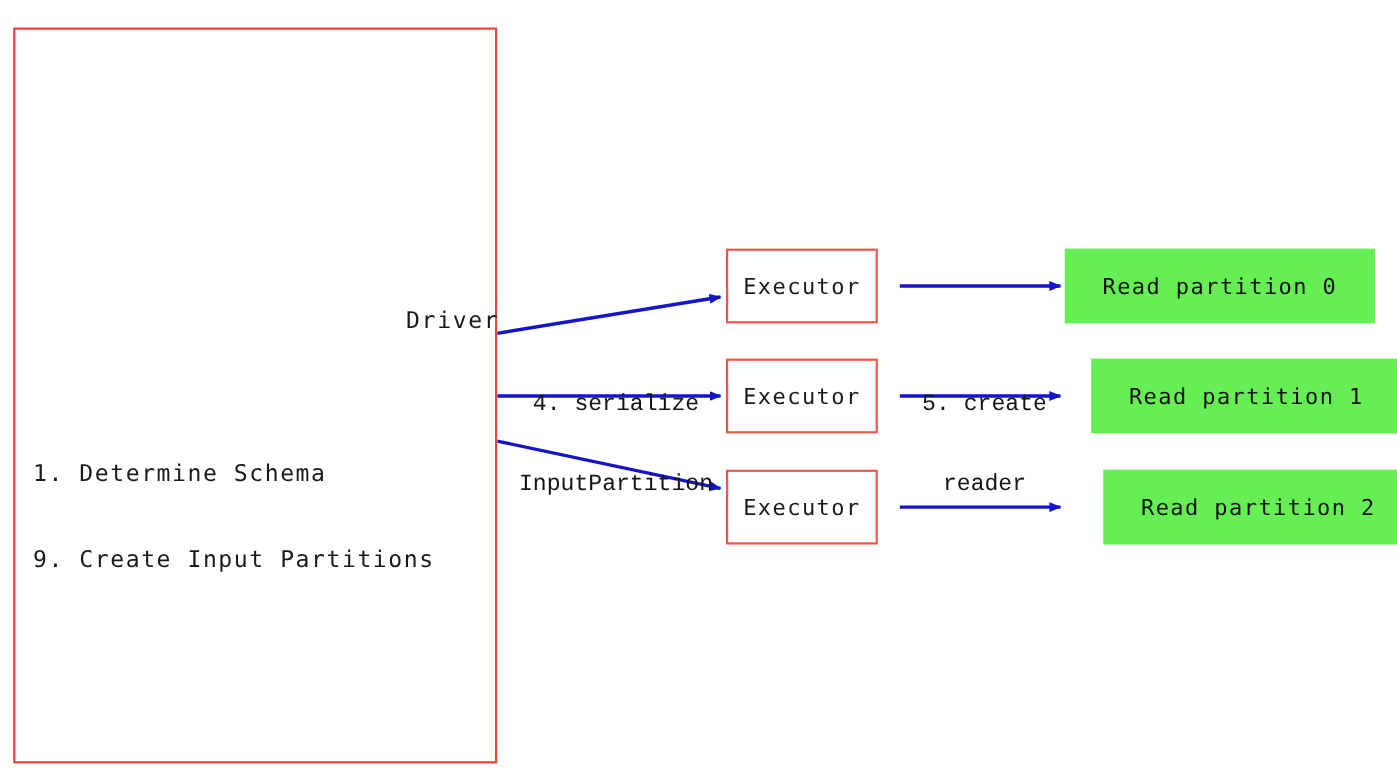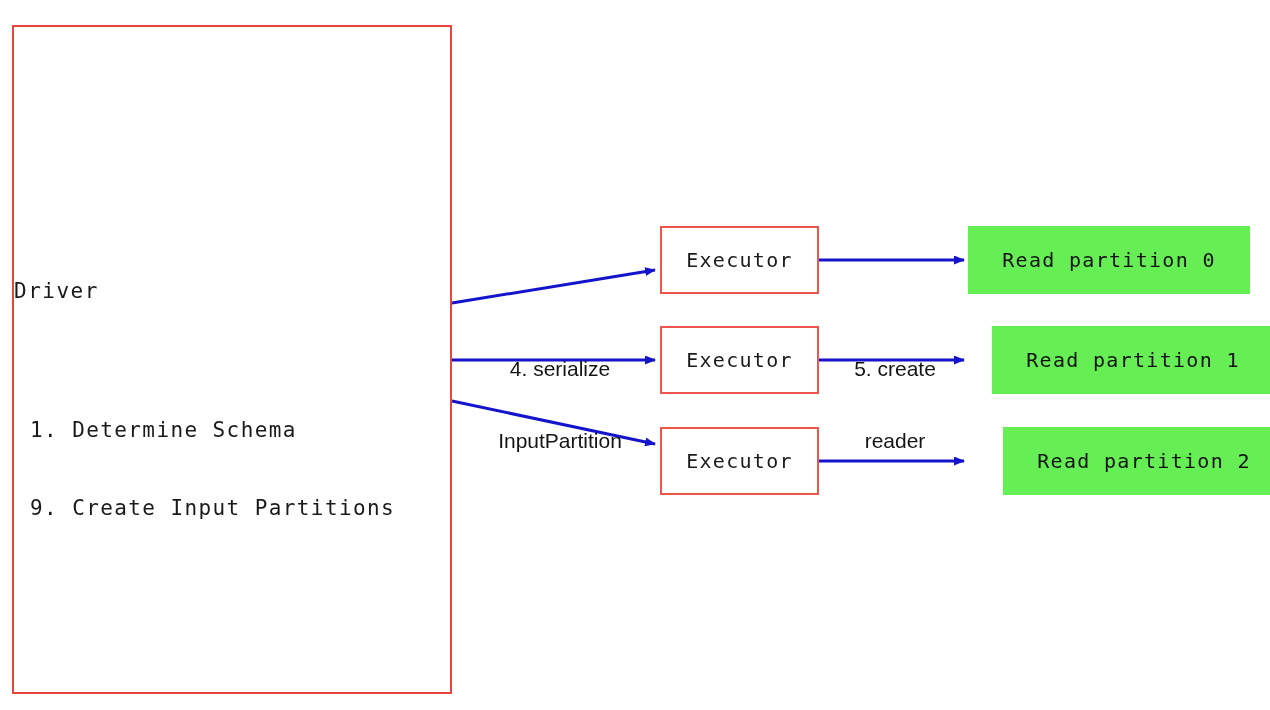--- a/index.html
+++ b/index.html
@@ -31,21 +31,21 @@
     height: 669px;
     border: 2px solid #e8453c;
     box-sizing: border-box;
     background: #ffffff;
   }
   .driver-title {
     position: absolute;
     left: 0;
     top: 252px;
     width: 440px;
-    text-align: left;
+    text-align: right;
     font-family: "DejaVu Sans Mono", "Liberation Mono", monospace;
     font-size: 21px;
     color: #1a1a1a;
     letter-spacing: 1.5px;
     white-space: pre;
   }
   .driver-list {
     position: absolute;
     left: 16px;
     top: 338px;
@@ -53,21 +53,21 @@
     font-size: 21px;
     line-height: 26px;
     color: #1a1a1a;
     letter-spacing: 1.4px;
     white-space: pre;
   }
   .driver-list div { white-space: pre; }
 
   .executor-box {
     position: absolute;
-    width: 159px;
+    width: 138px;
     height: 68px;
     border: 2px solid #f0554b;
     box-sizing: border-box;
     background: #ffffff;
     display: flex;
     align-items: center;
     justify-content: center;
   }
   .executor-label {
     font-family: "DejaVu Sans Mono", "Liberation Mono", monospace;
@@ -90,21 +90,21 @@
   .partition-label {
     font-family: "DejaVu Sans Mono", "Liberation Mono", monospace;
     font-size: 20px;
     color: #111111;
     letter-spacing: 1.3px;
     white-space: pre;
   }
 
   .edge-label {
     position: absolute;
-    font-family: Liberation Sans, sans-serif;
+    font-family: Liberation Mono, monospace;
     font-size: 21px;
     line-height: 24px;
     color: #151515;
     text-align: center;
     white-space: pre;
   }
   .edge-label div { white-space: pre; }
 </style>
 </head>
 <body>

